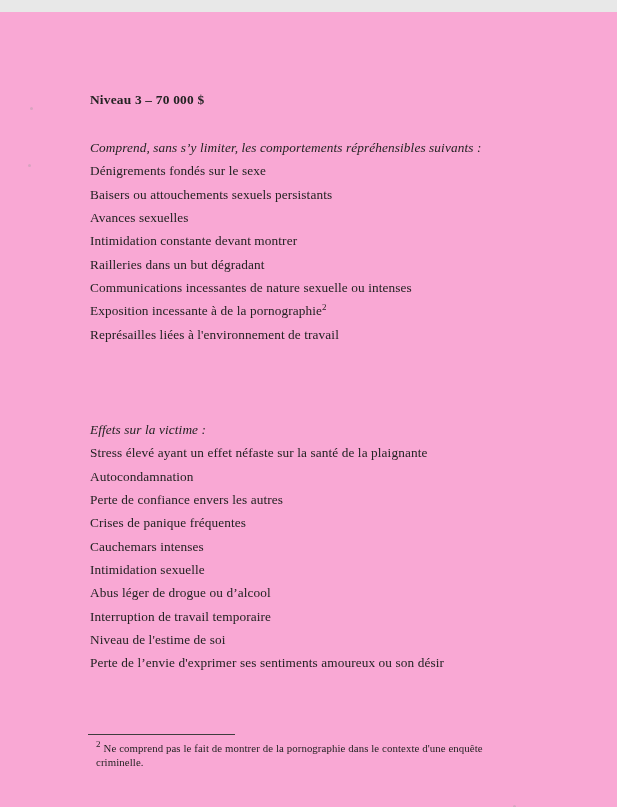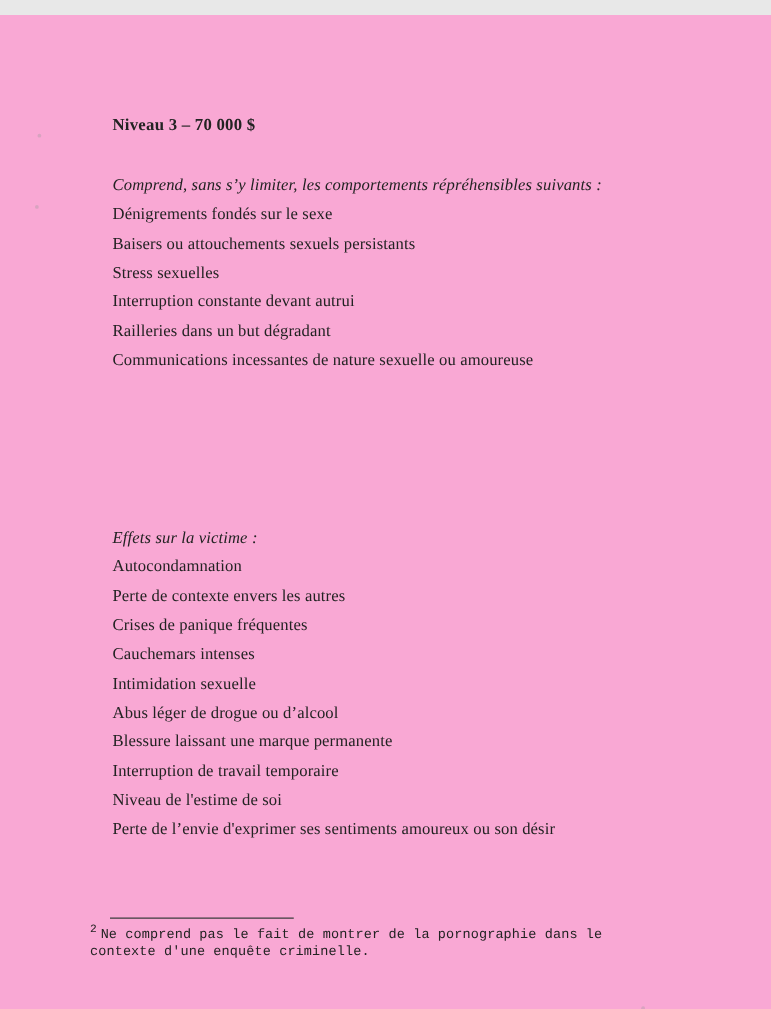--- a/index.html
+++ b/index.html
@@ -49,27 +49,26 @@
   .footnote-rule {
     position: absolute;
     left: 88px;
     top: 722px;
     width: 147px;
     height: 0;
     border-top: 1.5px solid #3d3d3d;
   }
   .footnote {
     position: absolute;
-    left: 72px;
+    left: 96px;
     top: 729px;
     right: 90px;
     font-size: 10.8px;
     line-height: 14px;
     letter-spacing: 0.1px;
-    font-family: Liberation Mono, monospace;
   }
   .footnote .fn-text { margin-left: 3px; }
   .speck {
     position: absolute;
     width: 3px;
     height: 3px;
     border-radius: 50%;
     background: #9a9a9a;
     opacity: 0.35;
   }
@@ -78,35 +77,37 @@
 <body>
 
 <div class="page">
 
   <div class="doc-title">Niveau 3 – 70 000 $</div>
 
   <div class="textblock behaviors-block">
     <div class="line italic">Comprend, sans s’y limiter, les comportements répréhensibles suivants :</div>
     <div class="line">Dénigrements fondés sur le sexe</div>
     <div class="line">Baisers ou attouchements sexuels persistants</div>
-    <div class="line">Stress sexuelles</div>
-    <div class="line">Interruption constante devant autrui</div>
+    <div class="line">Avances sexuelles</div>
+    <div class="line">Intimidation constante devant montrer</div>
     <div class="line">Railleries dans un but dégradant</div>
-    <div class="line">Communications incessantes de nature sexuelle ou amoureuse</div>
+    <div class="line">Communications incessantes de nature sexuelle ou intenses</div>
+    <div class="line"><span>Exposition incessante à de la pornographie</span><sup class="fn-ref">2</sup></div>
+    <div class="line">Représailles liées à l'environnement de travail</div>
   </div>
 
   <div class="textblock effects-block">
     <div class="line italic">Effets sur la victime :</div>
+    <div class="line">Stress élevé ayant un effet néfaste sur la santé de la plaignante</div>
     <div class="line">Autocondamnation</div>
-    <div class="line">Perte de contexte envers les autres</div>
+    <div class="line">Perte de confiance envers les autres</div>
     <div class="line">Crises de panique fréquentes</div>
     <div class="line">Cauchemars intenses</div>
     <div class="line">Intimidation sexuelle</div>
     <div class="line">Abus léger de drogue ou d’alcool</div>
-    <div class="line">Blessure laissant une marque permanente</div>
     <div class="line">Interruption de travail temporaire</div>
     <div class="line">Niveau de l'estime de soi</div>
     <div class="line">Perte de l’envie d'exprimer ses sentiments amoureux ou son désir</div>
   </div>
 
   <div class="footnote-rule"></div>
 
   <div class="footnote">
     <sup class="fn-ref">2</sup><span class="fn-text">Ne comprend pas le fait de montrer de la pornographie dans le contexte d'une enquête criminelle.</span>
   </div>

